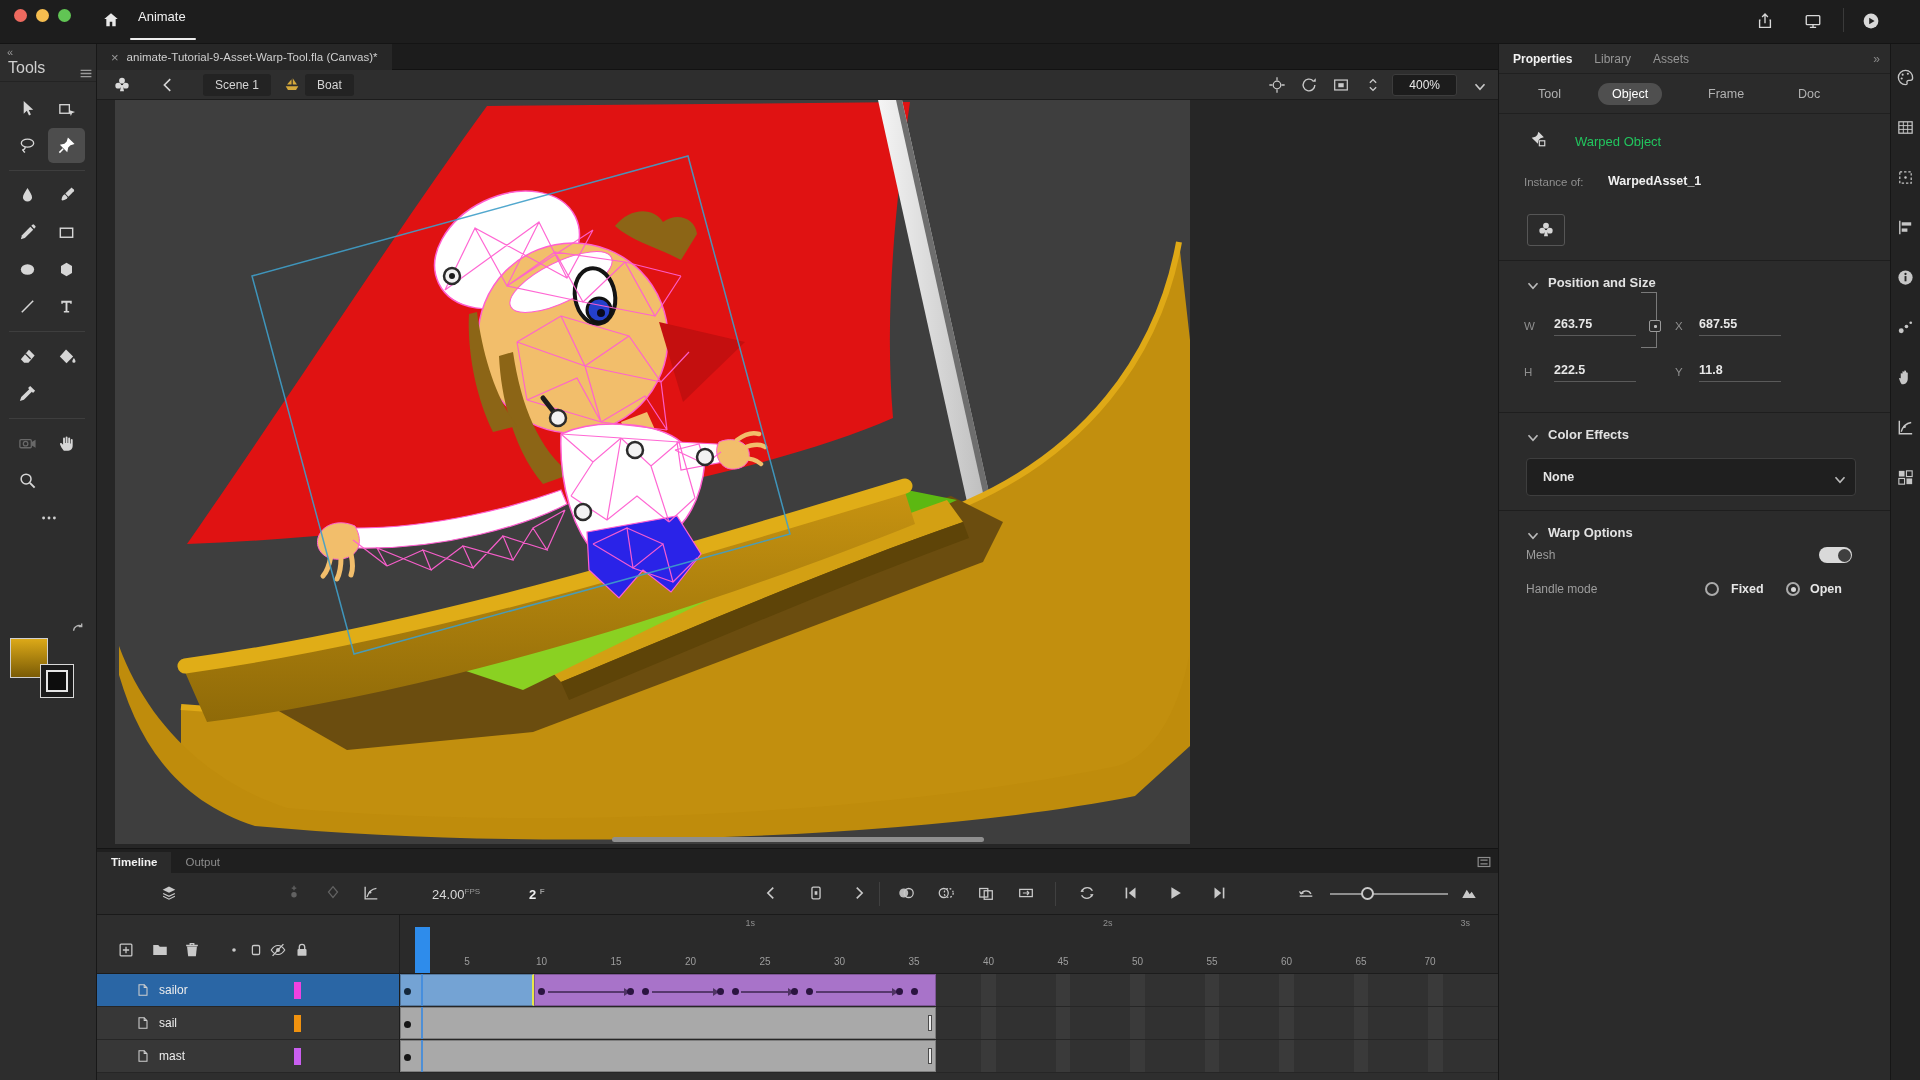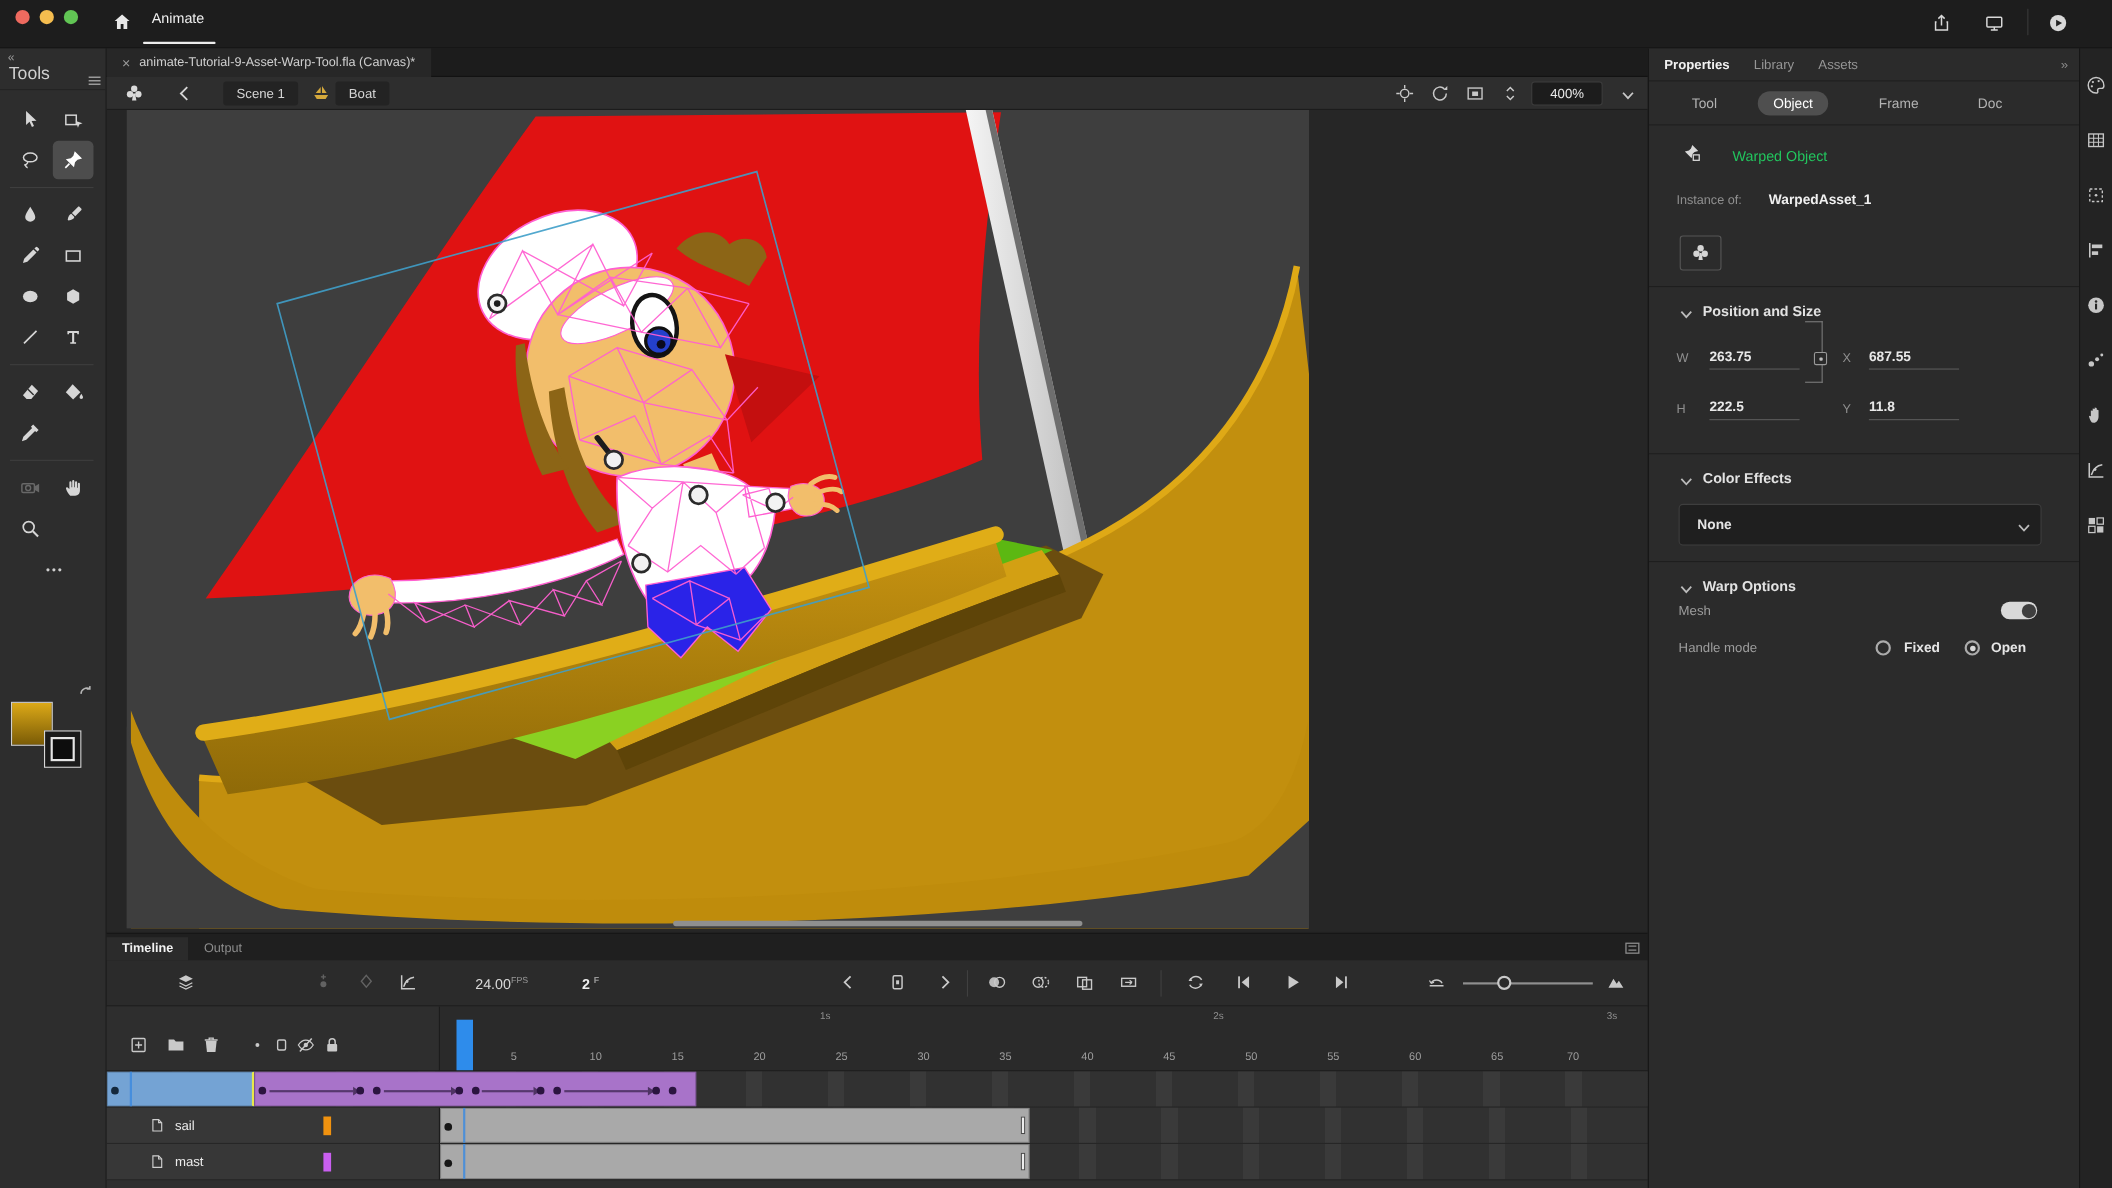--- a/index.html
+++ b/index.html
@@ -592,20 +592,30 @@
           <span class="tick-label" style="left: 737.55px;">50</span>
           <span class="tick-label" style="left: 812.05px;">55</span>
           <span class="tick-label" style="left: 886.55px;">60</span>
           <span class="tick-label" style="left: 961.05px;">65</span>
           <span class="tick-label" style="left: 1030px;">70</span>
           <div id="playhead-bar" style="left: 14.9px; width: 14.9px; background: rgb(46, 140, 235);"></div>
         </div>
     </div>
     <div id="tl-rows">
         <div class="tl-row">
+          <div class="row-left sel">
+            <span class="row-icon">
+              <svg class="ic" viewBox="0 0 20 20" style="width:16px;height:16px">
+                <path d="M5 3.5 H11.5 L15 7 V16.5 H5 Z" fill="none" stroke="currentColor" stroke-width="1.3"></path>
+                <path d="M11.5 3.5 V7 H15" fill="none" stroke="currentColor" stroke-width="1.3"></path>
+              </svg>
+            </span>
+            <span class="row-name">sailor</span>
+            <span class="row-chip" style="background: rgb(240, 66, 224);"></span>
+          </div>
           <div class="row-frames">
             <div class="span" style="left: 0px; width: 134.1px; background: rgb(116, 163, 212); border-right: 2px solid rgb(232, 232, 74);"></div>
             <div class="kf-dot" style="left: 3.95px; background: rgb(20, 40, 60);"></div>
             <div class="span" style="left: 134.1px; width: 402.3px; background: rgb(168, 115, 201);"></div>
             <div class="tween-line" style="left: 147.55px; width: 76.4px;"></div>
             <div class="tween-arrow" style="left: 223.95px;"></div>
             <div class="tween-line" style="left: 251.85px; width: 61.5px;"></div>
             <div class="tween-arrow" style="left: 313.35px;"></div>
             <div class="tween-line" style="left: 341.25px; width: 46.6px;"></div>
             <div class="tween-arrow" style="left: 387.85px;"></div>

